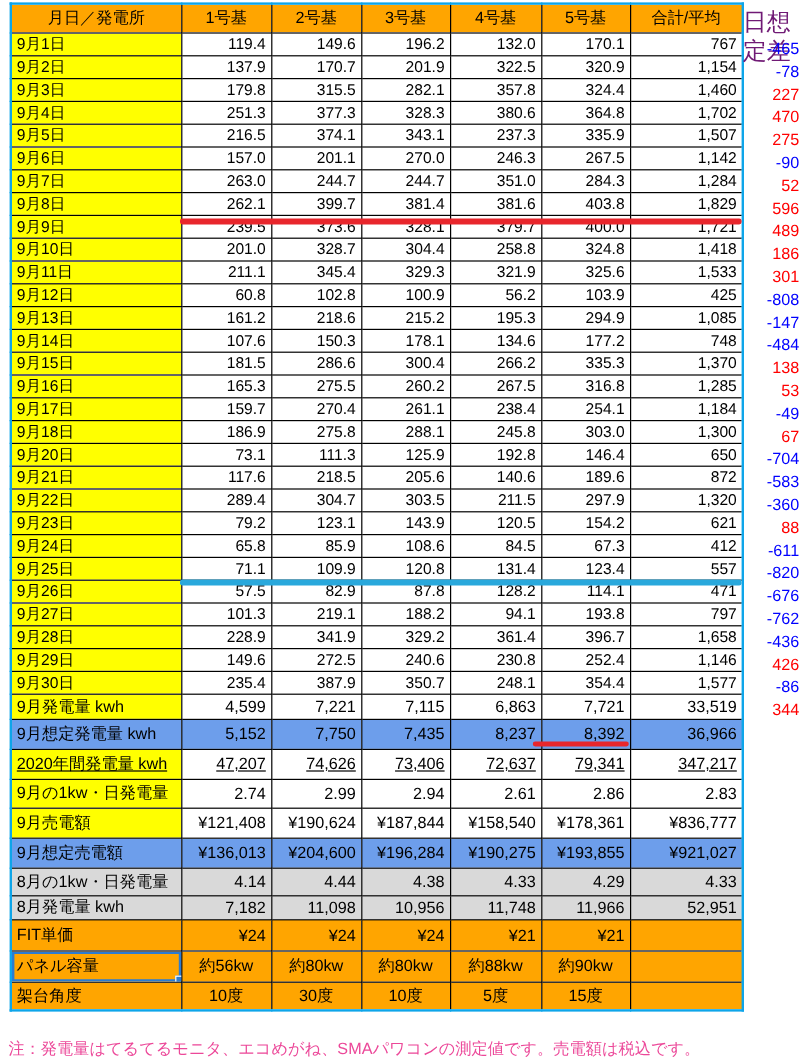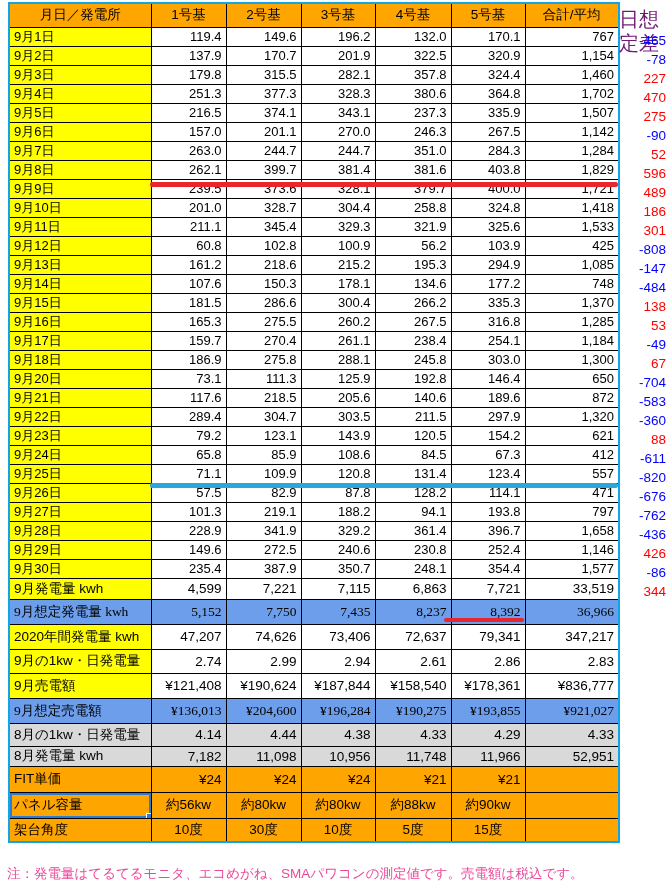--- a/index.html
+++ b/index.html
@@ -15,21 +15,21 @@
   }
   td,th {
     border:1px solid #000; font-size:13px; padding:0 4px;
     white-space:nowrap; overflow:hidden; font-weight:normal;
   }
   thead tr { height:24px; }
   th { background:var(--orange); text-align:center; font-size:13.5px; }
   tbody#day-rows tr { height:19px; }
   td.label { background:var(--yellow); text-align:left; }
   td.num { text-align:right; background:#fff; }
-  tr.blue td { background:var(--blue);font-family:Liberation Serif, serif; }
+  tr.blue td { background:var(--blue); }
   tr.gray td { background:var(--gray); }
   tr.orange td { background:var(--orange); }
   tr.center td.num { text-align:center; }
   tr.summary td { font-size:13.5px; }
   td.selected { position:relative; box-shadow:inset 0 0 0 2px var(--sel); }
   td.selected::after {
     content:""; position:absolute; right:-4px; bottom:-4px;
     width:7px; height:7px; background:var(--sel); border:1px solid #fff; z-index:3;
   }
   .diffcol { position:absolute; left:619px; top:7px; width:50px; }
@@ -344,21 +344,21 @@
         </tr>
         <tr class="summary blue" style="height: 25px;">
           <td class="label">9月想定発電量 kwh</td>
           <td class="num">5,152</td>
           <td class="num">7,750</td>
           <td class="num">7,435</td>
           <td class="num">8,237</td>
           <td class="num">8,392</td>
           <td class="num">36,966</td>
         </tr>
-        <tr class="summary plain" style="height: 25px;">
+        <tr class="summary plain" style="height: 25px; text-decoration: underline;">
           <td class="label">2020年間発電量 kwh</td>
           <td class="num">47,207</td>
           <td class="num">74,626</td>
           <td class="num">73,406</td>
           <td class="num">72,637</td>
           <td class="num">79,341</td>
           <td class="num">347,217</td>
         </tr>
         <tr class="summary plain" style="height: 24px;">
           <td class="label">9月の1kw・日発電量</td>

